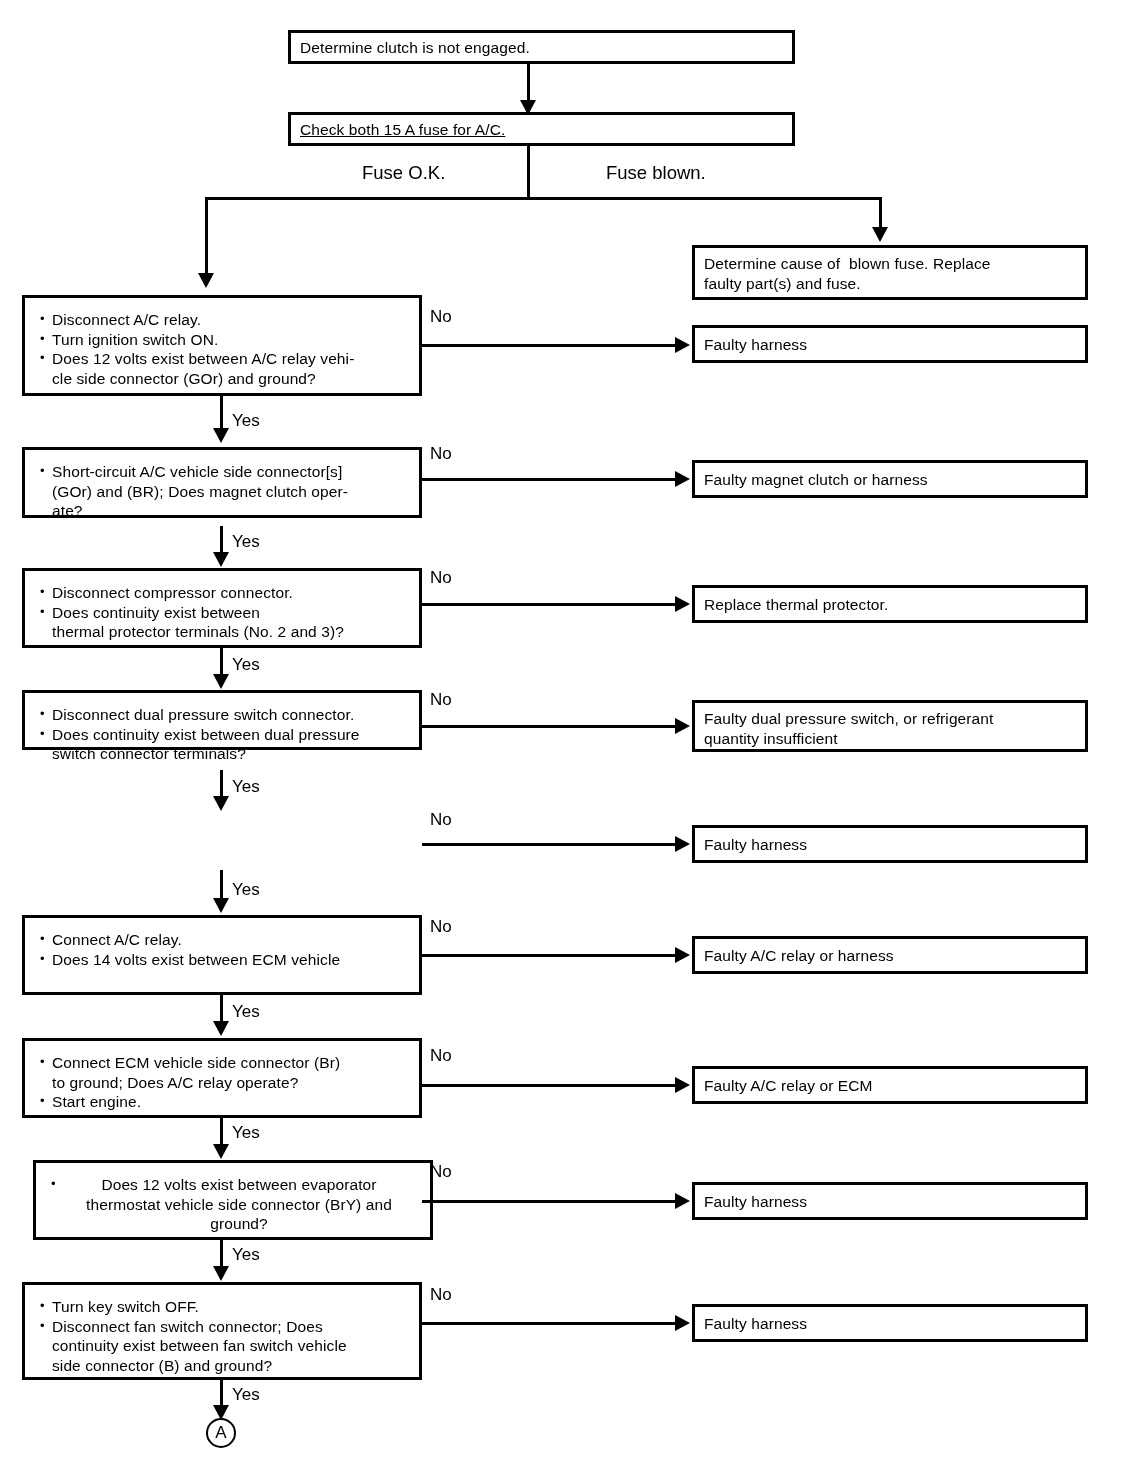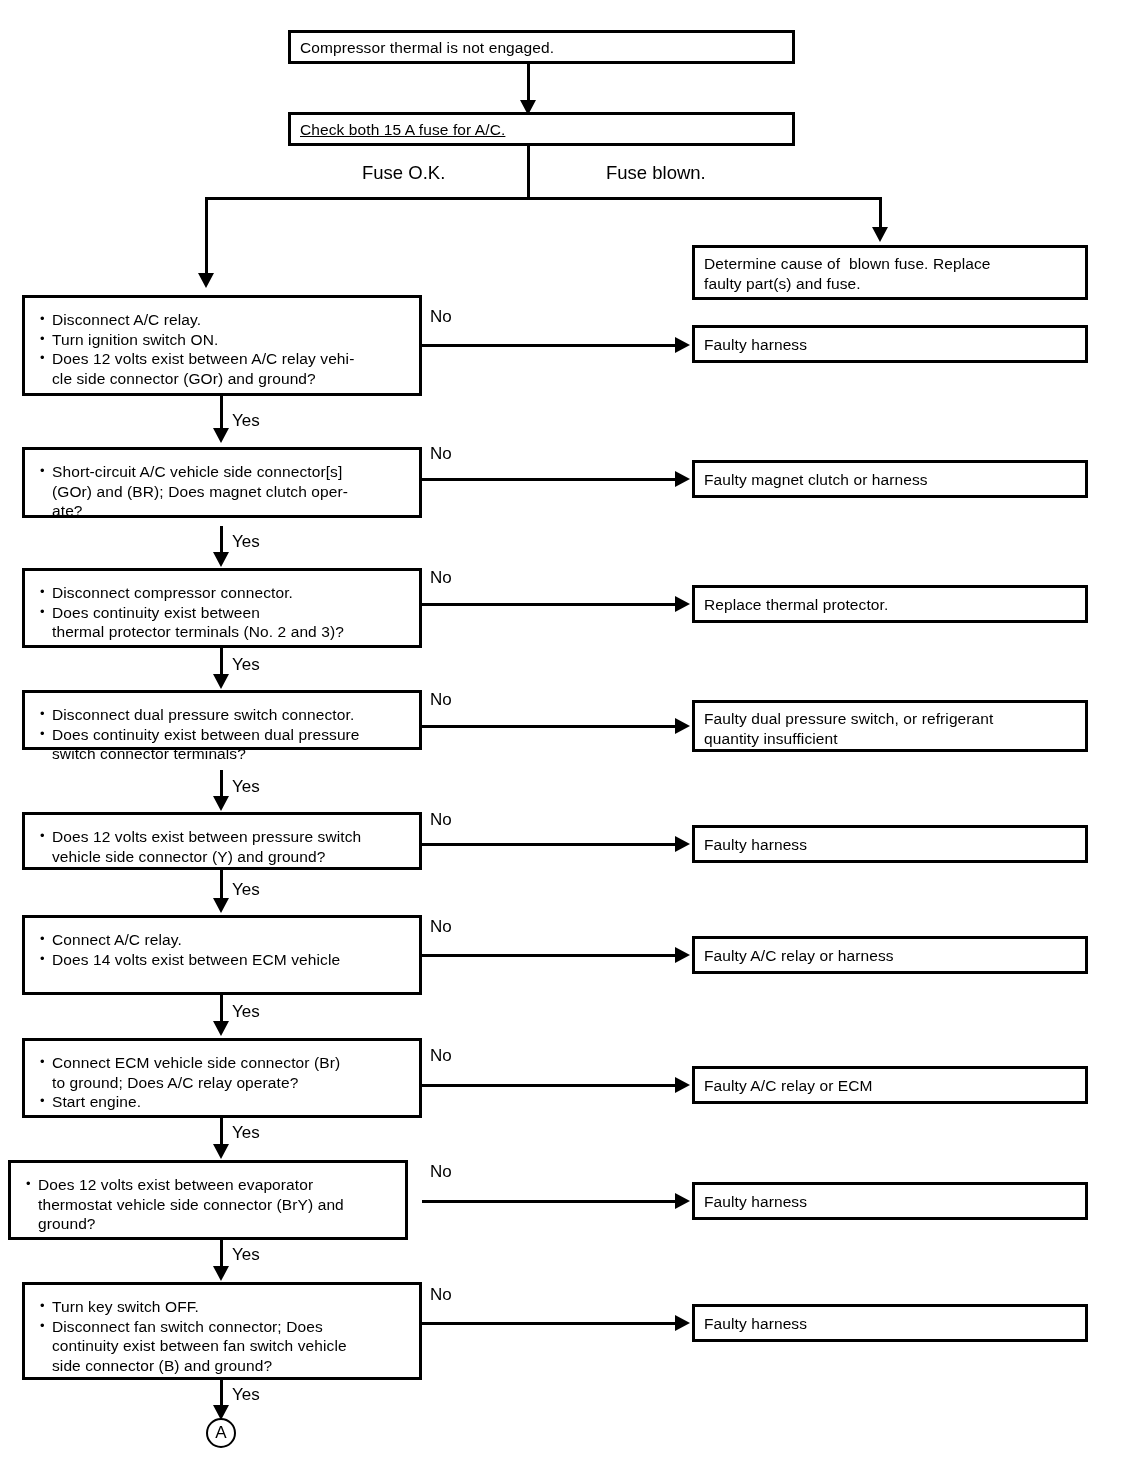--- a/index.html
+++ b/index.html
@@ -103,21 +103,21 @@
     font-size: 17px;
     font-weight: 400;
   }
 </style>
 </head>
 <body>
 
 <div id="canvas">
 
   <div class="node thick" style="left:288px; top:30px; width:507px; height:34px; padding-top:5px;">
-    <div class="line">Compressor thermal is not engaged.</div>
+    <div class="line">Determine clutch is not engaged.</div>
   </div>
 
   <div class="vline" style="left:527px; top:64px; height:38px;"></div>
   <div class="arrow-down" style="left:520px; top:100px;"></div>
 
   <div class="node thick" style="left:288px; top:112px; width:507px; height:34px; padding-top:5px;text-decoration:underline;">
     <div class="line">Check both 15 A fuse for A/C.</div>
   </div>
 
   <div class="vline" style="left:527px; top:146px; height:53px;"></div>
@@ -217,28 +217,20 @@
   <div class="hline" style="left:422px; top:725px; width:255px;"></div>
   <div class="arrow-right" style="left:675px; top:718px;"></div>
   <div class="node thick" style="left:692px; top:700px; width:396px; height:52px;">
     <div class="line">Faulty dual pressure switch, or refrigerant</div>
     <div class="line">quantity insufficient</div>
   </div>
   <div class="vline" style="left:220px; top:770px; height:28px;"></div>
   <div class="arrow-down" style="left:213px; top:796px;"></div>
   <div class="elabel" style="left:232px; top:777px;">Yes</div>
 
-  <div class="node thick" style="left:22px; top:812px; width:400px; height:58px;">
-    <ul>
-      <li>
-        <span>Does 12 volts exist between pressure switch</span>
-        <span class="cont plain">vehicle side connector (Y) and ground?</span>
-      </li>
-    </ul>
-  </div>
   <div class="elabel" style="left:430px; top:810px;">No</div>
   <div class="hline" style="left:422px; top:843px; width:255px;"></div>
   <div class="arrow-right" style="left:675px; top:836px;"></div>
   <div class="node thick" style="left:692px; top:825px; width:396px; height:38px; padding-top:7px;">
     <div class="line">Faulty harness</div>
   </div>
   <div class="vline" style="left:220px; top:870px; height:30px;"></div>
   <div class="arrow-down" style="left:213px; top:898px;"></div>
   <div class="elabel" style="left:232px; top:880px;">Yes</div>
 
@@ -276,21 +268,21 @@
   <div class="elabel" style="left:430px; top:1046px;">No</div>
   <div class="hline" style="left:422px; top:1084px; width:255px;"></div>
   <div class="arrow-right" style="left:675px; top:1077px;"></div>
   <div class="node thick" style="left:692px; top:1066px; width:396px; height:38px; padding-top:7px;">
     <div class="line">Faulty A/C relay or ECM</div>
   </div>
   <div class="vline" style="left:220px; top:1118px; height:28px;"></div>
   <div class="arrow-down" style="left:213px; top:1144px;"></div>
   <div class="elabel" style="left:232px; top:1123px;">Yes</div>
 
-  <div class="node thick" style="left:8px; top:1160px; width:400px; height:80px;">
+  <div class="node thick" style="left:33px; top:1160px; width:400px; height:80px;text-align:center;">
     <ul>
       <li>
         <span>Does 12 volts exist between evaporator</span>
         <span class="cont plain">thermostat vehicle side connector (BrY) and
 ground?</span>
       </li>
     </ul>
   </div>
   <div class="elabel" style="left:430px; top:1162px;">No</div>
   <div class="hline" style="left:422px; top:1200px; width:255px;"></div>

